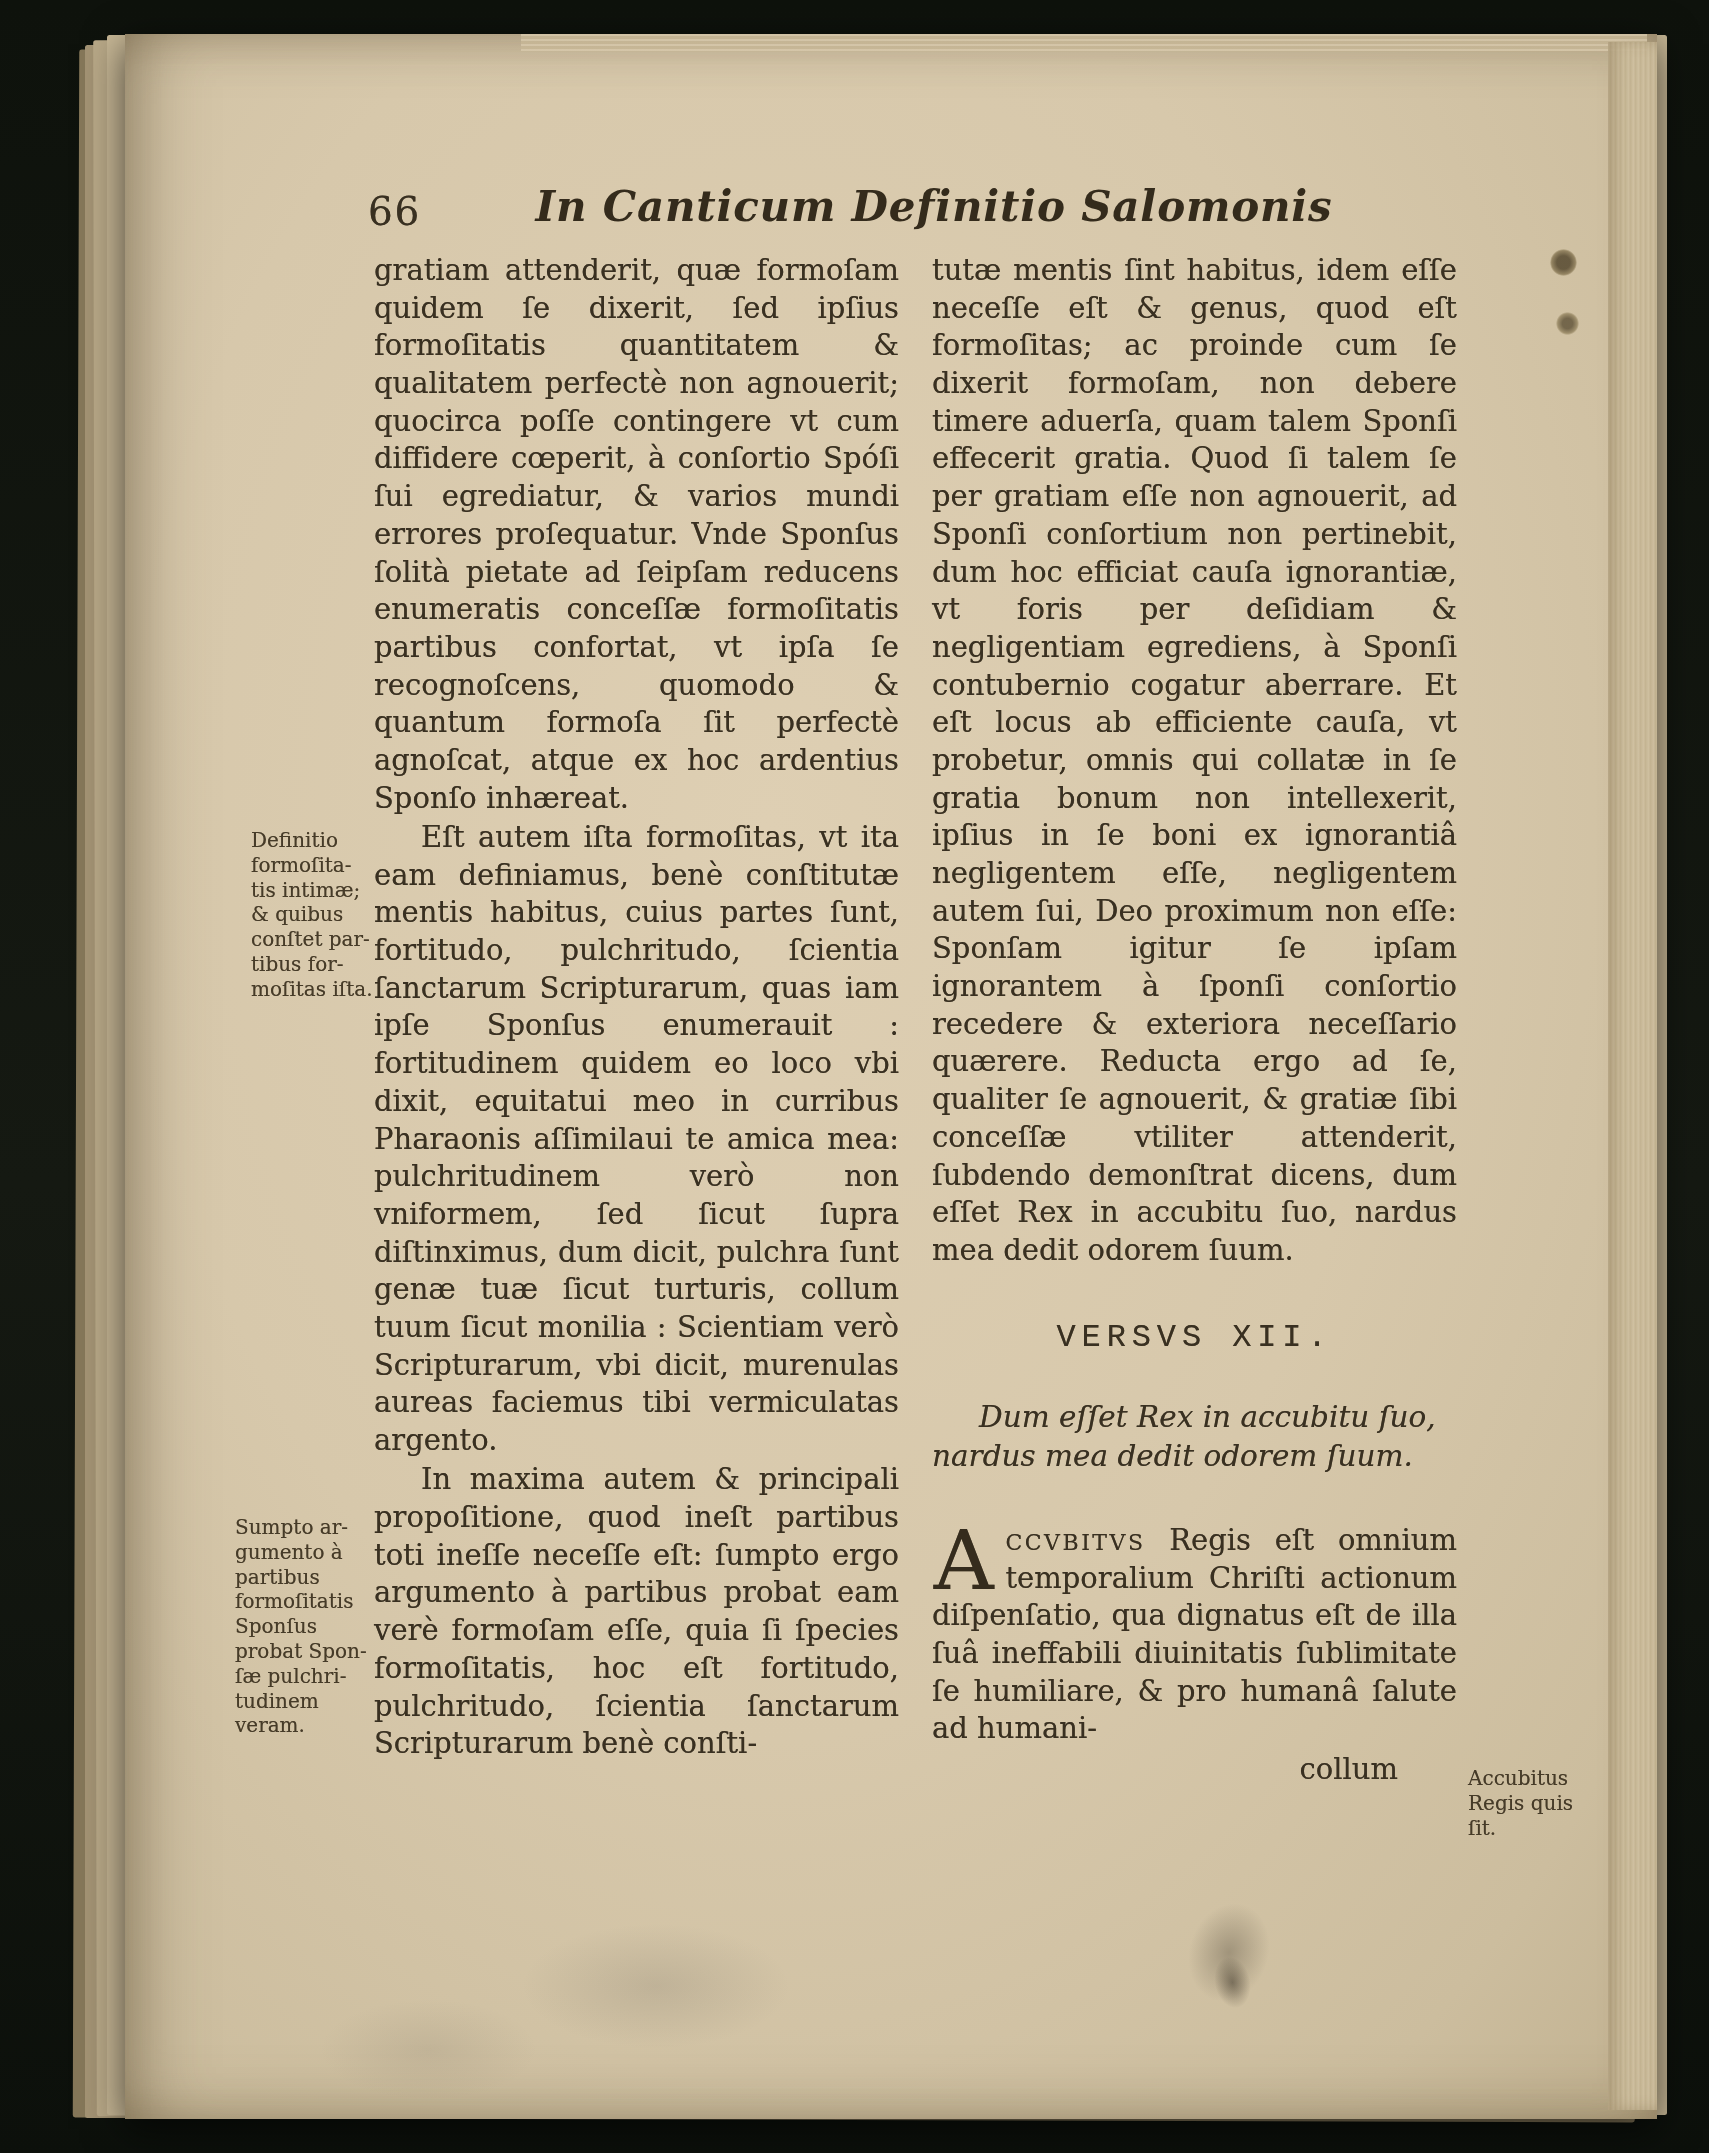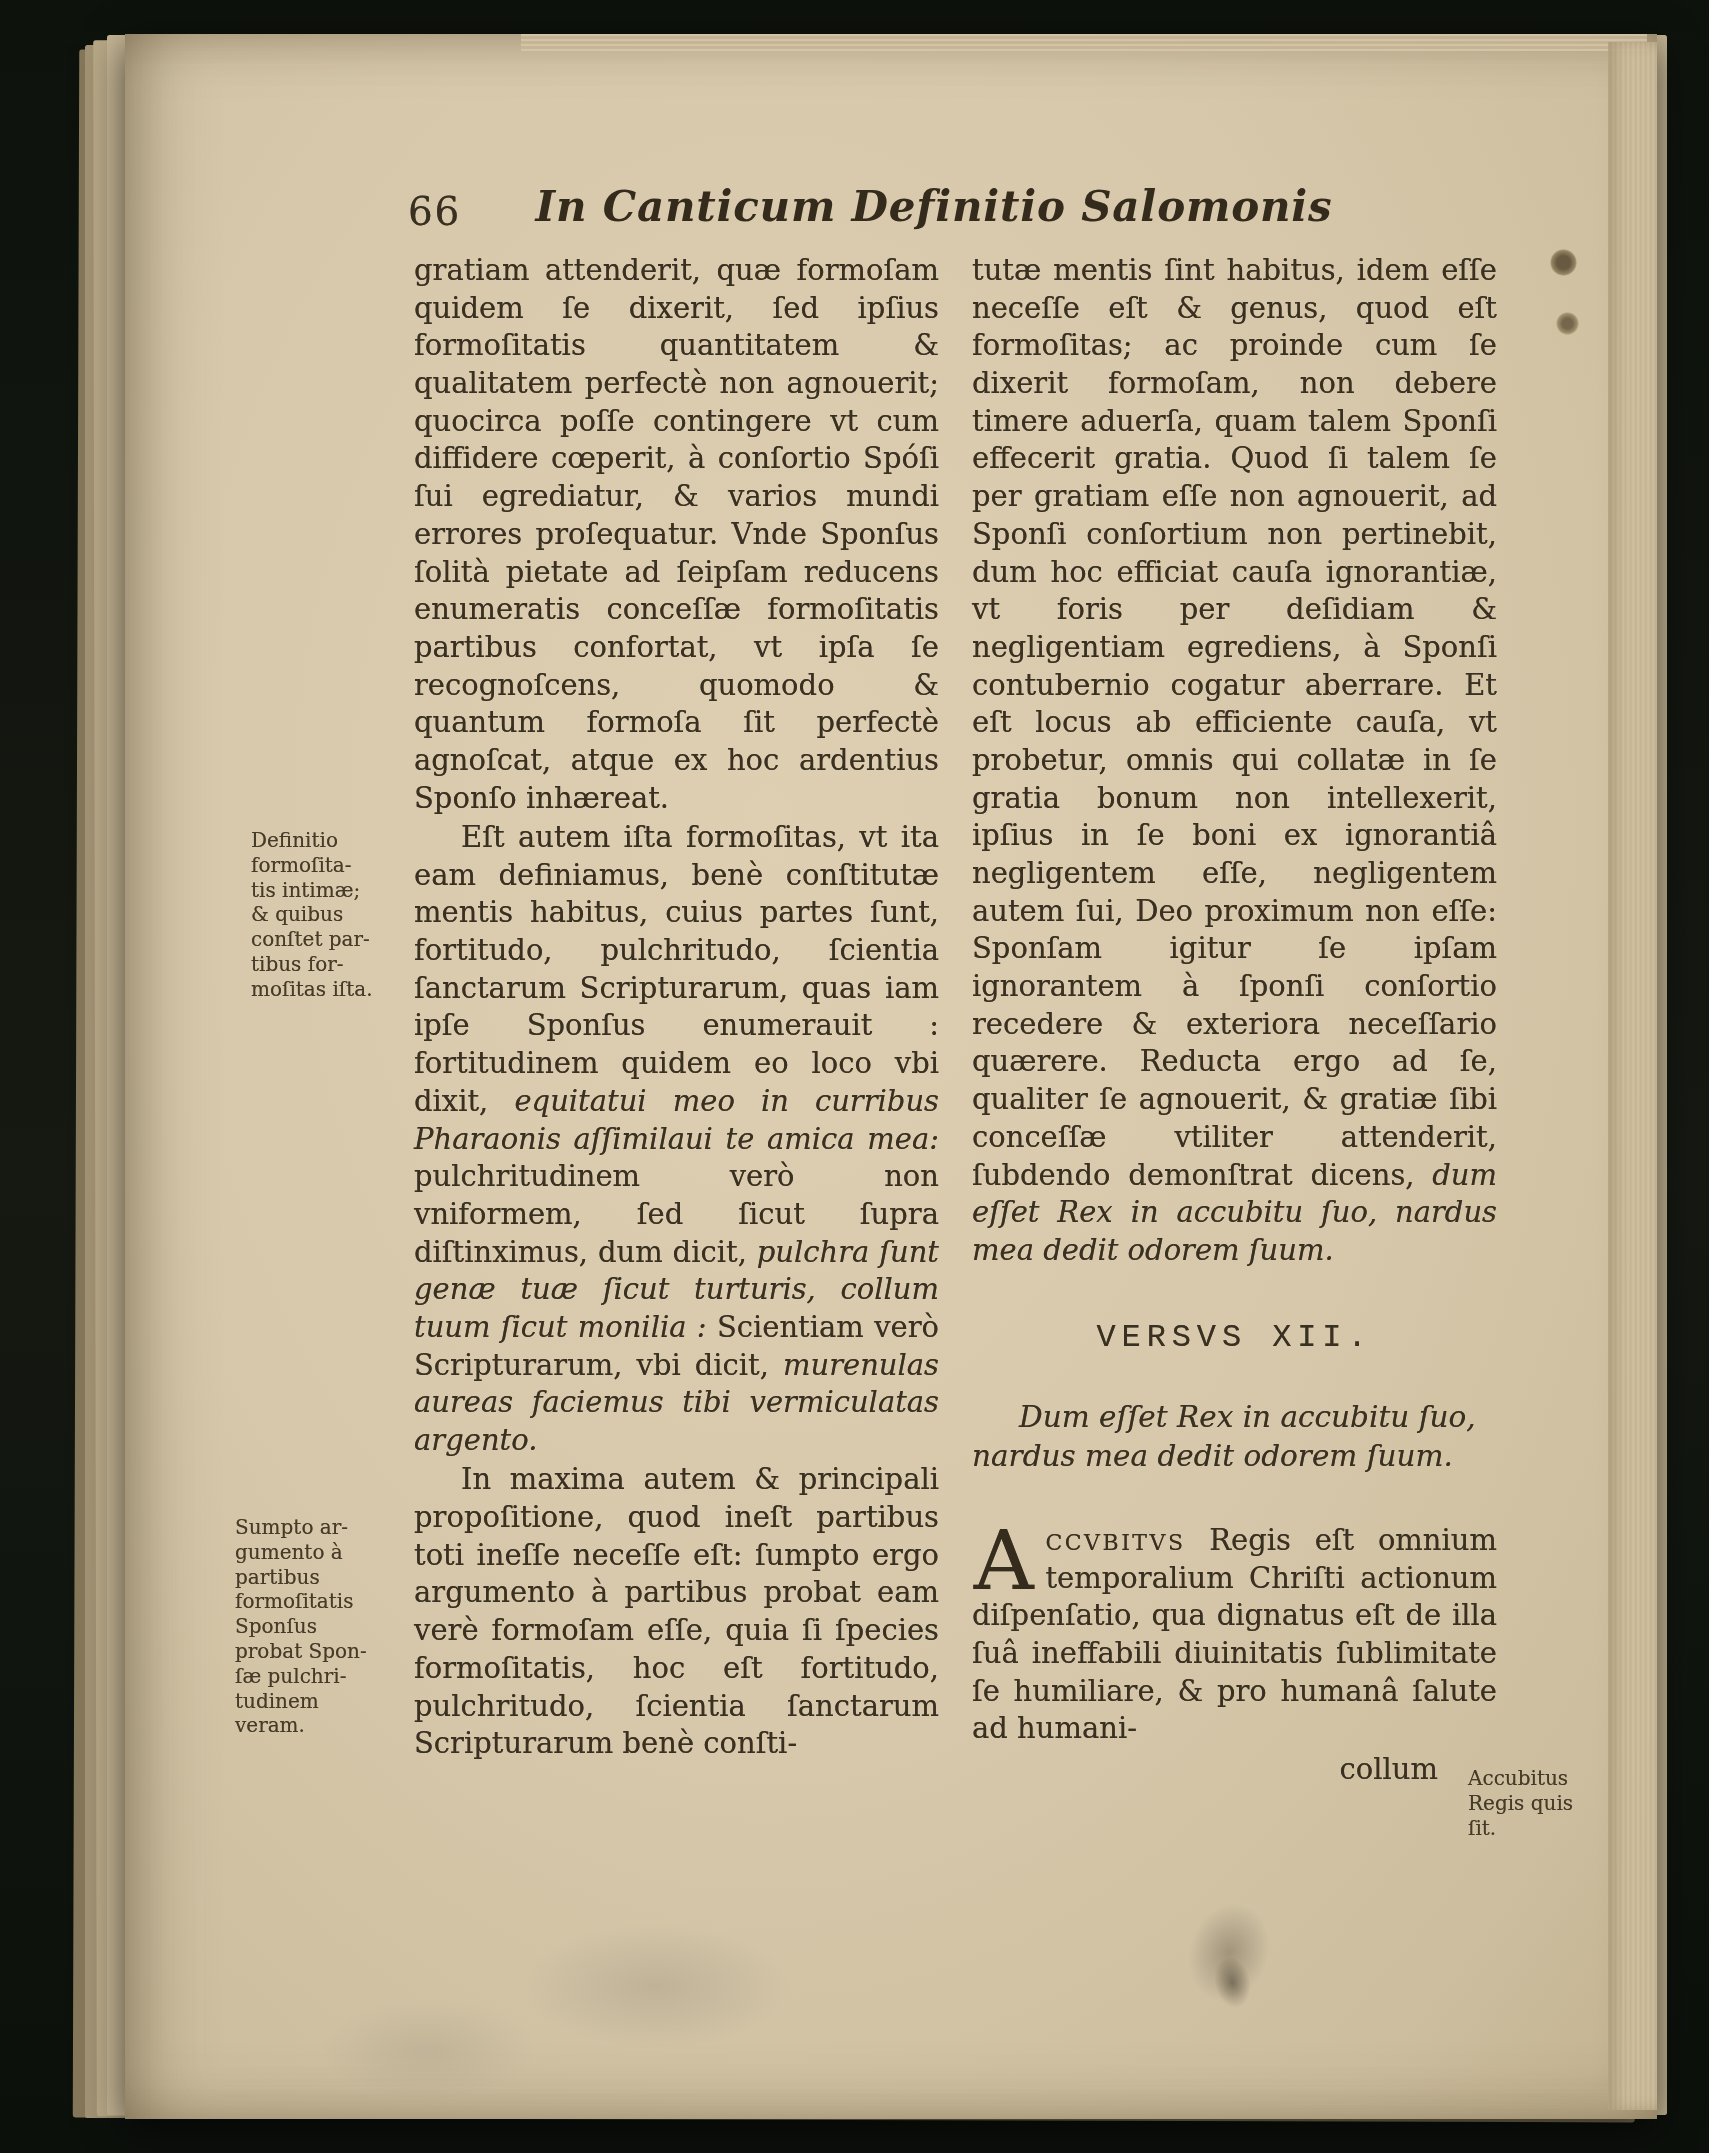--- a/index.html
+++ b/index.html
@@ -43,32 +43,32 @@
   .smudge-1 { left:396px; top:1889px; width:270px; height:126px;
     background:radial-gradient(ellipse,rgba(105,100,90,.18),rgba(105,100,90,0) 70%); }
   .smudge-2 { left:1064px; top:1868px; width:80px; height:101px; transform:rotate(18deg);
     background:radial-gradient(ellipse,rgba(72,64,50,.35),rgba(72,64,50,0) 70%); }
   .smudge-3 { left:1090px; top:1923px; width:35px; height:51px; transform:rotate(-12deg);
     background:radial-gradient(ellipse,rgba(55,48,36,.5),rgba(55,48,36,0) 72%); }
   .smudge-4 { left:194px; top:1965px; width:219px; height:101px;
     background:radial-gradient(ellipse,rgba(110,102,88,.14),rgba(110,102,88,0) 70%); }
 
   
-  .ink { color:#393021; text-shadow:0 0 0.5px rgba(57,48,33,.65);margin-left:40px; }
+  .ink { color:#393021; text-shadow:0 0 0.5px rgba(57,48,33,.65); }
   .header-row { position:absolute; top:148px; left:0; width:100%; }
   .pagenum { position:absolute; left:243px; top:6.7px; font-size:39px; letter-spacing:1.7px; }
   .title { position:absolute; left:396px; width:826px; text-align:center;
            font-style:italic; font-weight:700; font-size:42px; letter-spacing:0.8px; color:#342b1c; }
 
   .col { position:absolute; top:218px; width:525px; }
   .left-col  { left:249px; }
   .right-col { left:807px; }
   .para { margin:0 0 1.7px 0; text-align:justify; font-size:29px; line-height:1.3; text-indent:47px; }
   .para.no-indent { text-indent:0; }
-  .it { font-style:italic; }
+  .it { }
 
   .versus { margin:49px 0 0 0; font-weight:400; font-size:32px; letter-spacing:5.9px; text-align:center;font-family:Liberation Mono, monospace; }
   .verse  { margin:42px 0 0 0; font-style:italic; font-size:29.5px; line-height:1.33; text-indent:47px; text-align:left; }
   .accubitus { margin-top:46px; }
   .dropcap { float:left; font-size:83px; line-height:.78; padding:6.7px 11.8px 0 1.7px; color:#352c1d; }
   .smallcaps { font-size:22px; letter-spacing:2.5px; }
   .catchword { margin-top:3.4px; text-align:right; padding-right:59px; font-size:29px; }
 
   .note { position:absolute; width:142px; font-size:20px; line-height:1.24; color:#463b28;
           white-space:pre-line; text-shadow:0 0 0.4px rgba(70,59,40,.6); }

